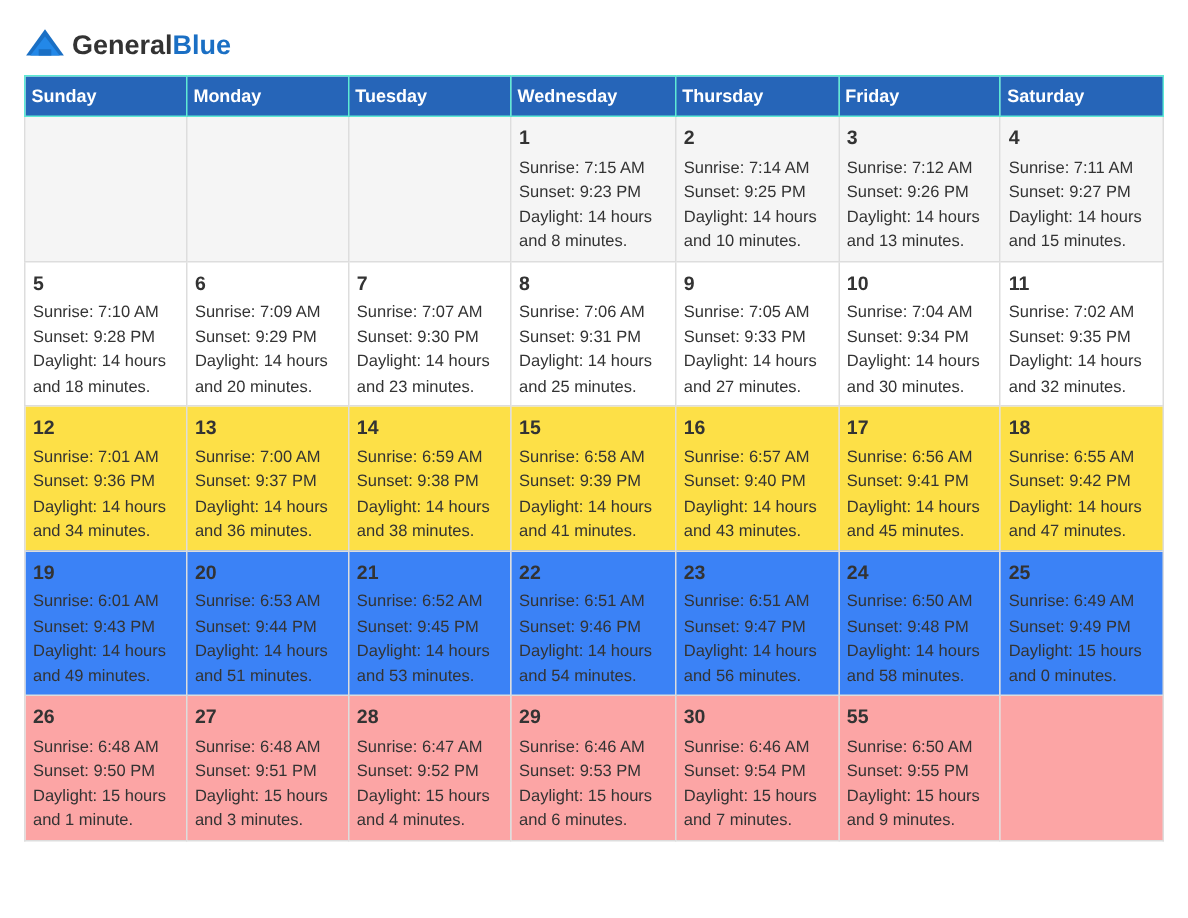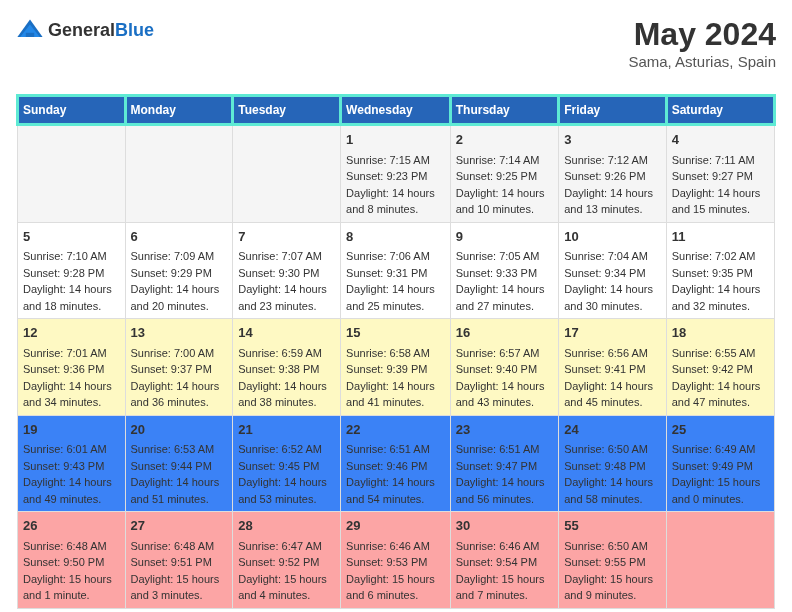--- a/index.html
+++ b/index.html
@@ -7,21 +7,21 @@
       font-family: Arial, sans-serif;
       background: #fff;
       width: 792px;
       min-height: 612px;
       padding: 16px;
     }
     .header {
       display: flex;
       justify-content: space-between;
       align-items: flex-start;
-      margin-bottom: 24px;
+      margin-bottom: 6px;
     }
     .logo {
       display: flex;
       align-items: center;
       gap: 4px;
     }
     .logo-text-general {
       font-size: 18px;
       font-weight: bold;
       color: #333;
@@ -54,21 +54,21 @@
     }
     thead tr {
       background-color: #2665b8;
       color: #fff;
     }
     thead th {
       padding: 6px 4px;
       text-align: left;
       font-size: 12px;
       font-weight: bold;
-      border: 3px solid #5eead4;
+      border: 1px solid #5eead4;
     }
     tbody tr {
       border-bottom: 1px solid #ddd;
     }
     tbody td {
       vertical-align: top;
       padding: 4px 5px;
       border: 1px solid #ddd;
       color: #333;
       line-height: 1.5;
@@ -94,24 +94,20 @@
   <div class="logo">
     <svg class="logo-icon" viewBox="0 0 40 40" xmlns="http://www.w3.org/2000/svg">
       <polygon points="20,5 38,30 2,30" fill="#1a6fc4"></polygon>
       <polygon points="20,12 34,30 6,30" fill="#2388e8"></polygon>
       <rect x="14" y="24" width="12" height="6" fill="#1a6fc4"></rect>
     </svg>
     <div>
       <span class="logo-text-general">General</span><span class="logo-text-blue">Blue</span>
     </div>
   </div>
-  <div class="title-block">
-    <div class="main-title">May 2024</div>
-    <div class="sub-title">Sama, Asturias, Spain</div>
-  </div>
 </div>
 
 <table>
   <thead>
     <tr>
     <th>Sunday</th>
         <th>Monday</th>
         <th>Tuesday</th>
         <th>Wednesday</th>
         <th>Thursday</th>
@@ -197,21 +193,21 @@
           <div>and 30 minutes.</div>
         </td>
         <td>
           <span class="day-num">11</span>
           <div>Sunrise: 7:02 AM</div>
           <div>Sunset: 9:35 PM</div>
           <div>Daylight: 14 hours</div>
           <div>and 32 minutes.</div>
         </td>
       </tr>
-      <tr style="background: #fef9c3;">
+      <tr style="background: #fde047;">
         <td>
           <span class="day-num">12</span>
           <div>Sunrise: 7:01 AM</div>
           <div>Sunset: 9:36 PM</div>
           <div>Daylight: 14 hours</div>
           <div>and 34 minutes.</div>
         </td>
         <td>
           <span class="day-num">13</span>
           <div>Sunrise: 7:00 AM</div>

